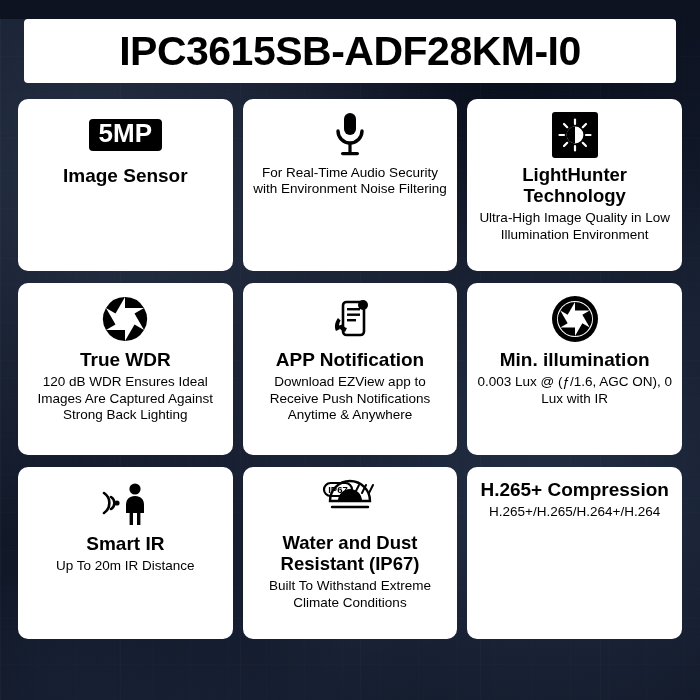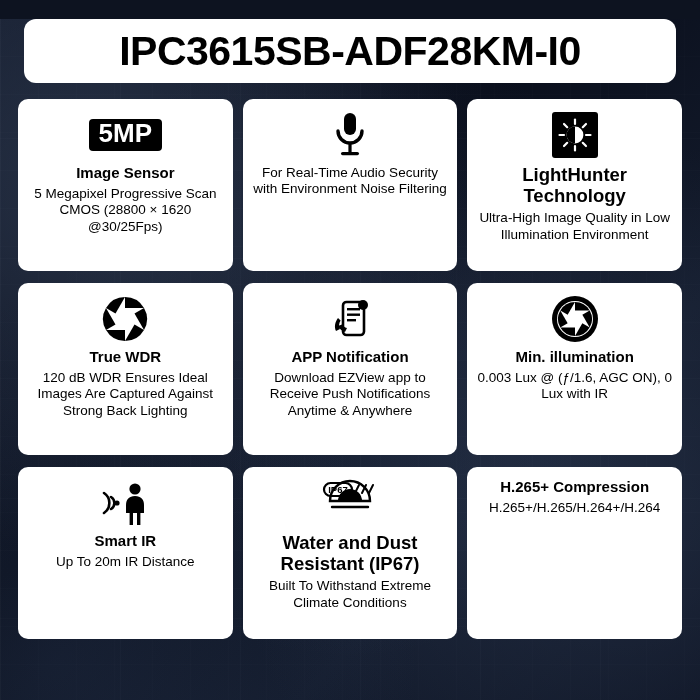--- a/index.html
+++ b/index.html
@@ -46,21 +46,21 @@
       radial-gradient(ellipse at 50% 46%, rgba(120,150,200,0.10) 0%, rgba(0,0,0,0) 60%),
       radial-gradient(ellipse at 8% 92%, rgba(90,120,170,0.12) 0%, rgba(0,0,0,0) 40%);
     pointer-events: none;
   }
 
   .title-bar {
     position: relative;
     z-index: 3;
     margin: 19px 24px 0 24px;
     background: #ffffff;
-    border-radius: 12px;
+    border-radius: 4px;
     height: 64px;
     display: flex;
     align-items: center;
     justify-content: center;
   }
   .title-bar .title-text {
     font-size: 41px;
     font-weight: bold;
     letter-spacing: -0.5px;
     color: #000000;
@@ -90,21 +90,21 @@
     overflow: hidden;
   }
   .card .icon {
     height: 52px;
     display: flex;
     align-items: center;
     justify-content: center;
     margin-top: 2px;
   }
   .card .card-title {
-    font-size: 15px;
+    font-size: 19px;
     font-weight: bold;
     color: #000;
     line-height: 1.12;
     margin-top: 4px;
   }
   .card .card-desc {
     font-size: 13.5px;
     color: #000;
     line-height: 1.22;
     margin-top: 4px;
@@ -140,21 +140,20 @@
     <div class="title-text">IPC3615SB-ADF28KM-I0</div>
   </div>
 
   <div class="grid">
 
     <div class="card">
       <div class="icon">
         <span class="badge-5mp">5MP</span>
       </div>
       <div class="card-title">Image Sensor</div>
-      <div class="card-desc">5 Megapixel Progressive Scan CMOS (28800 × 1620 @30/25Fps)</div>
     </div>
 
     <div class="card">
       <div class="icon">
         <svg width="40" height="48" viewBox="0 0 40 48" aria-hidden="true">
           <rect x="14" y="2" width="12" height="22" rx="6" fill="#000"></rect>
           <path d="M8 20 a12 12 0 0 0 24 0" fill="none" stroke="#000" stroke-width="3.4" stroke-linecap="round"></path>
           <rect x="18.4" y="32" width="3.2" height="9" fill="#000"></rect>
           <rect x="11" y="41" width="18" height="3.2" rx="1.6" fill="#000"></rect>
         </svg>

